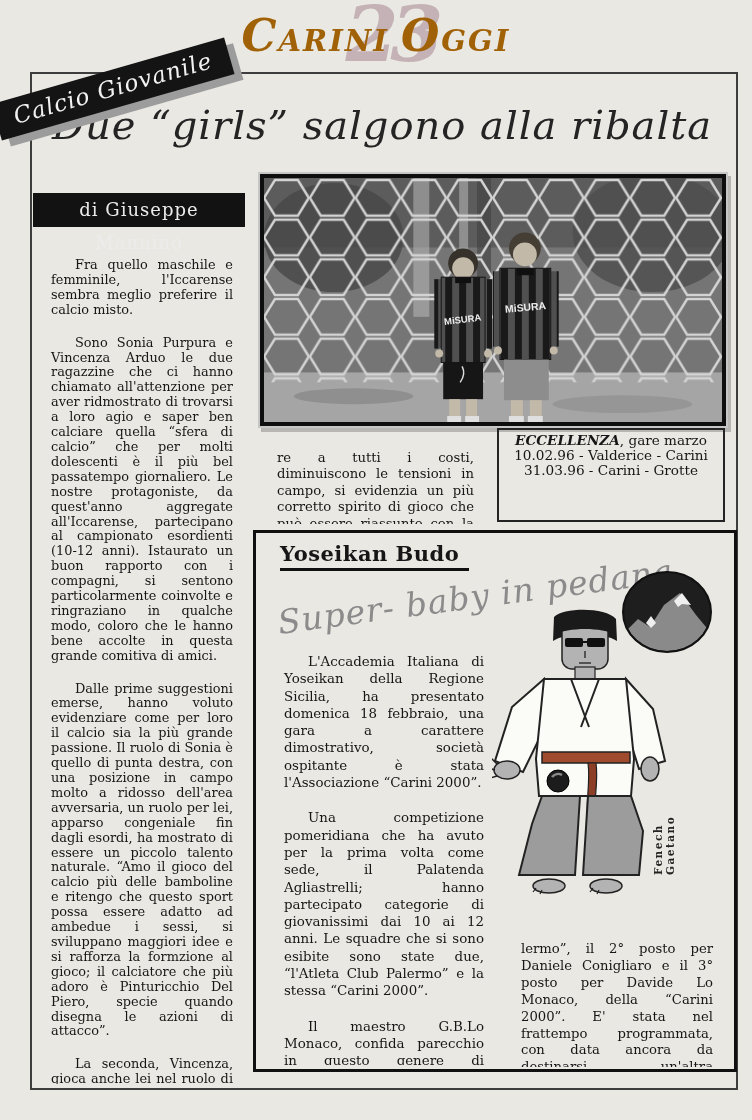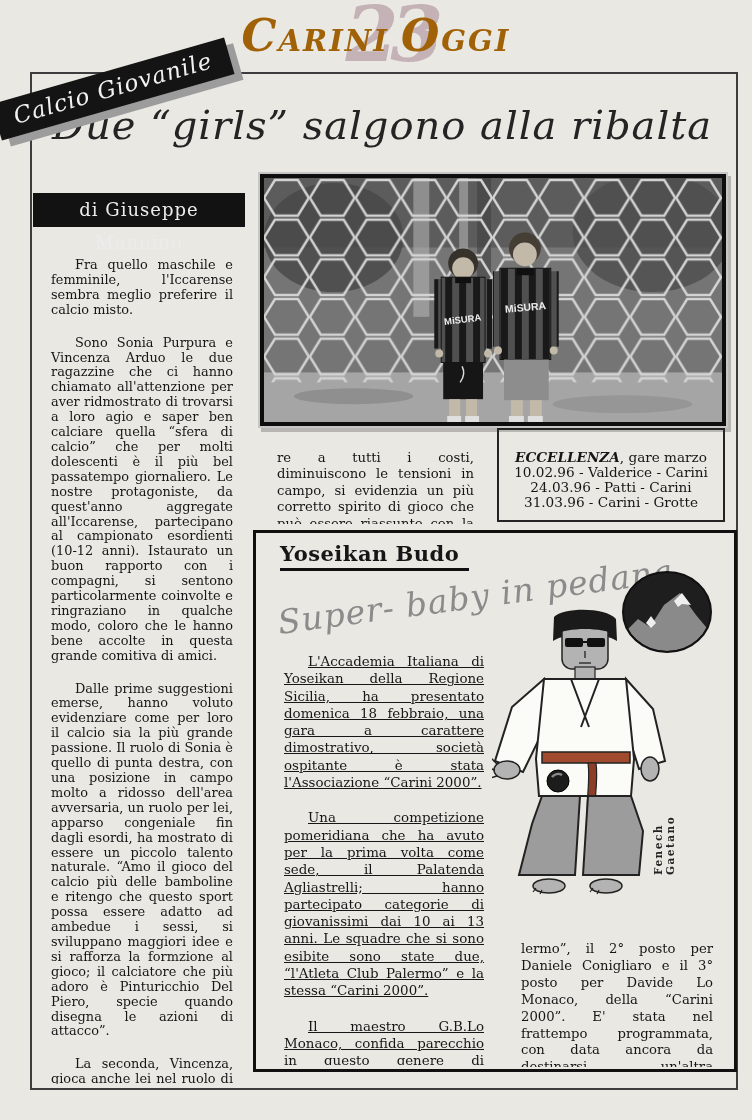--- a/index.html
+++ b/index.html
@@ -37,34 +37,34 @@
   
   .bodytext p{margin:18px;text-indent:24px;}
   .col-left{position:absolute;left:33px;top:240px;width:218px;height:844px;overflow:hidden;
             font-size:12.9px;line-height:14.9px;text-align:justify;}
   .col-mid{position:absolute;left:259px;top:432px;width:233px;height:92px;overflow:hidden;
            font-size:13.2px;line-height:16.4px;text-align:justify;}
   .col-mid p{text-indent:0;}
   
   .ecc-box{position:absolute;left:497px;top:428px;width:228px;height:94px;
            border:2px solid #242424;box-sizing:border-box;text-align:center;
-           font-size:13.6px;line-height:15.1px;padding-top:20px;}
+           font-size:13.6px;line-height:15.1px;padding-top:3px;}
   .ecc-title-line{white-space:nowrap;}
   .ecc-title{font-style:italic;font-weight:bold;}
   
   .yo-box{position:absolute;left:253px;top:530px;width:484px;height:542px;
           border:3px solid #101010;box-sizing:border-box;}
   .yo-label{position:absolute;left:24px;top:8px;font-size:21px;font-weight:bold;
             border-bottom:3px solid #101010;padding:0 10px 2px 0;letter-spacing:.5px;}
   .yo-headline{position:absolute;left:22px;top:70px;width:380px;font-size:33px;
                font-style:italic;color:#8b8b8b;letter-spacing:1px;
                transform:rotate(-7.5deg);transform-origin:left center;white-space:nowrap;}
   .yo-logo{position:absolute;left:366px;top:38px;width:90px;height:82px;}
   .yo-col-left{position:absolute;left:10px;top:102px;width:236px;height:430px;overflow:hidden;
-               font-size:13.4px;line-height:17.3px;text-align:justify;text-decoration:underline;}
+               font-size:13.4px;line-height:17.3px;text-align:justify;}
   .yo-col-right{position:absolute;left:247px;top:390px;width:228px;height:144px;overflow:hidden;
                 font-size:13.2px;line-height:16.9px;text-align:justify;}
   .yo-col-right p{text-indent:0;}
   .karate{position:absolute;left:236px;top:76px;width:215px;height:292px;}
   .artist-credit{position:absolute;left:396px;top:252px;height:90px;
                  writing-mode:vertical-rl;transform:rotate(180deg);
                  font-size:10.5px;font-weight:bold;letter-spacing:1.5px;color:#222;}
 </style>
 </head>
 <body>
@@ -155,21 +155,20 @@
 
   </div>
 
   <div class="col-mid bodytext">
     <p>re a tutti i costi, diminuiscono le tensioni in campo, si evidenzia un più corretto spirito di gioco che può essere riassunto con la rima “l'importante non è vincere ma partecipare”.</p>
   </div>
 
   <div class="ecc-box">
     <div class="ecc-title-line"><span class="ecc-title">ECCELLENZA</span><span>, gare marzo</span></div>
     <div>10.02.96 - Valderice - Carini</div>
-    <div>24.03.96 - Patti - Carini</div>
     <div>31.03.96 - Carini - Grotte</div>
   </div>
 
   <div class="yo-box">
     <div class="yo-label">Yoseikan Budo</div>
     <div class="yo-headline">Super- baby in pedana</div>
 
     <svg class="yo-logo" viewBox="0 0 90 82">
       <defs>
           <clipPath id="logoClip">
@@ -210,21 +209,21 @@
       <polygon points="96,187 139,187 151,222 147,266 91,266" fill="#9c9c9c" stroke="#222" stroke-width="2"></polygon>
       <ellipse cx="57" cy="277" rx="16" ry="7" fill="#b3b3b3" stroke="#222" stroke-width="1.5"></ellipse>
       <ellipse cx="114" cy="277" rx="16" ry="7" fill="#b3b3b3" stroke="#222" stroke-width="1.5"></ellipse>
       <path d="M44,279 L41,283 M50,281 L48,285 M101,279 L98,283 M107,281 L105,285" stroke="#222" stroke-width="1.2"></path>
     </svg>
 
     <div class="artist-credit">Fenech Gaetano</div>
 
     <div class="yo-col-left bodytext">
       <p>L'Accademia Italiana di Yoseikan della Regione Sicilia, ha presentato domenica 18 febbraio, una gara a carattere dimostrativo, società ospitante è stata l'Associazione “Carini 2000”.</p>
-      <p>Una competizione pomeridiana che ha avuto per la prima volta come sede, il Palatenda Agliastrelli; hanno partecipato categorie di giovanissimi dai 10 ai 13 anni. Le squadre che si sono esibite sono state due, “l'Atleta Club Palermo” e la stessa “Carini 2000”.</p>
+      <p>Una competizione pomeridiana che ha avuto per la prima volta come sede, il Palatenda Agliastrelli; hanno partecipato categorie di giovanissimi dai 10 ai 12 anni. Le squadre che si sono esibite sono state due, “l'Atleta Club Palermo” e la stessa “Carini 2000”.</p>
       <p>Il maestro G.B.Lo Monaco, confida parecchio in questo genere di manifestazioni che servono a far crescere caratterialmente i ragazzi e da ciò si auspica che gli atleti abbiano stimoli maggiori e diano sempre del loro meglio.</p>
       <p>Nella gara dimostrativa a squadre la 1ª piazza è stata ottenuta dalla Ass. “Carini 2000”. Nelle competizioni individuali il primo posto è andato ad un giovane della “Club Pa-</p>
     </div>
     <div class="yo-col-right bodytext">
       <p>lermo”, il 2° posto per Daniele Conigliaro e il 3° posto per Davide Lo Monaco, della “Carini 2000”. E' stata nel frattempo programmata, con data ancora da destinarsi un'altra manifestazione di Yoseikan, dove si aspetta la presenza di maestri a molti sconosciuti, ma di massimo rango.</p>
     </div>
   </div>
 
 </div>
 

